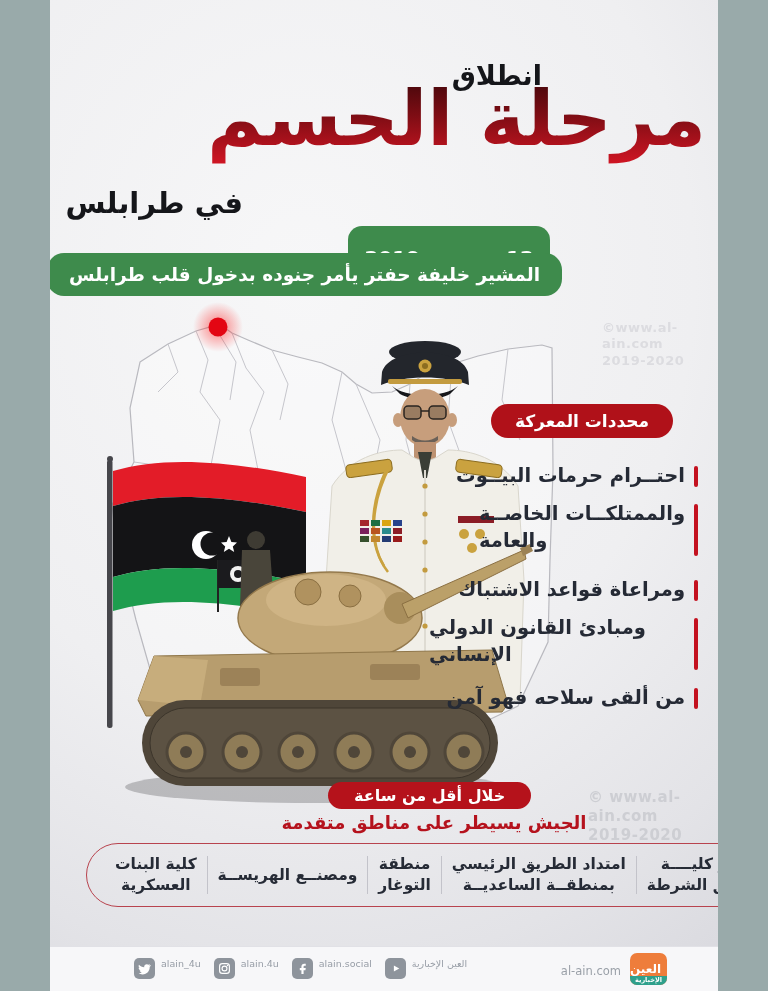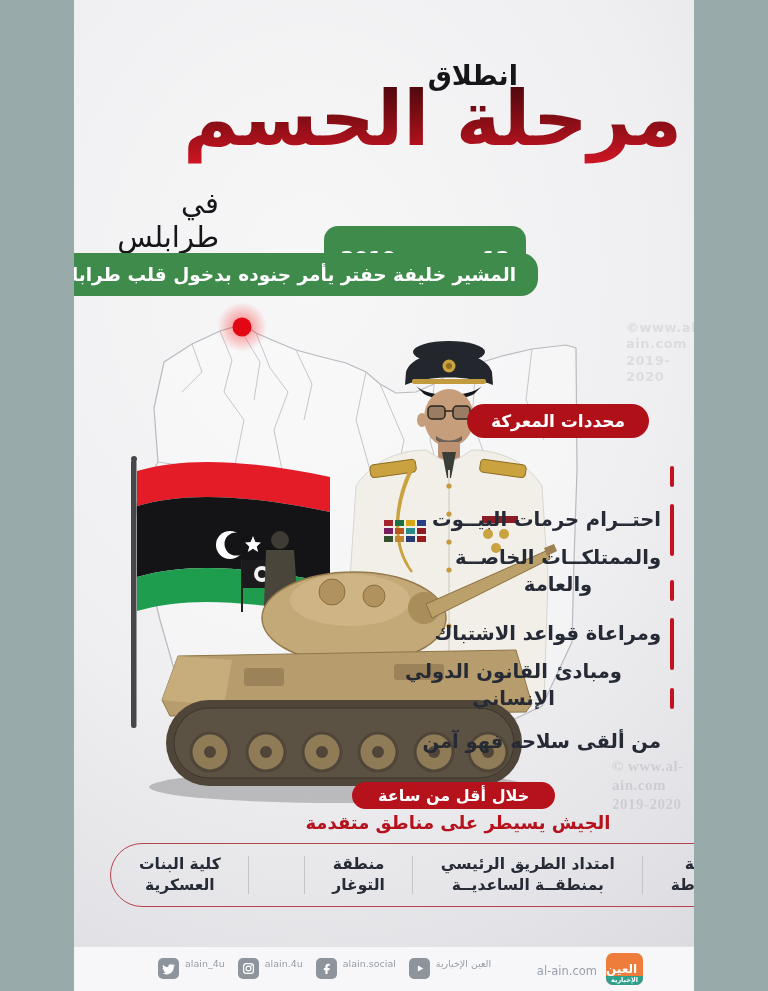--- a/index.html
+++ b/index.html
@@ -1,51 +1,51 @@
 <!DOCTYPE html>
 <html lang="ar"><head>
 <meta charset="utf-8">
 <style>
   html,body{margin:0;padding:0;background:#9aa;}
   .page{
-    position:relative;width:620px;height:991px;margin:0 auto;overflow:hidden;
+    position:relative;width:668px;height:991px;margin:0 auto;overflow:hidden;
     font-family:"DejaVu Sans","Liberation Sans",sans-serif;
     background:radial-gradient(130% 100% at 38% 28%, #f7f7f8 0%, #efeff1 45%, #e3e3e7 70%, #cfcfd6 100%);
   }
   .abs{position:absolute;}
   
   .kicker{top:60px;right:176px;font-size:27px;font-weight:bold;color:#15161a;z-index:3;}
   .title{
     top:74px;right:12px;font-size:76px;font-weight:bold;line-height:1.18;letter-spacing:-1px;z-index:3;
     background:linear-gradient(180deg,#3d060a 0%,#7e0d14 46%,#d01523 100%);
     -webkit-background-clip:text;background-clip:text;color:transparent;
   }
-  .subtitle{top:186px;right:475px;font-size:29px;font-weight:normal;color:#15161a;z-index:3;}
+  .subtitle{top:186px;right:475px;font-size:29px;font-weight:bold;color:#15161a;z-index:3;}
   .date-badge{
     top:226px;right:168px;background:#3e8b4c;color:#fff;font-size:20px;font-weight:bold;
     padding:20px 16px;border-radius:14px;z-index:3;direction:rtl;
   }
   .banner{
     top:253px;right:156px;background:#3e8b4c;color:#fff;font-size:18.5px;font-weight:bold;
     padding:11px 22px;border-radius:17px;z-index:3;direction:rtl;white-space:nowrap;
   }
   
   .wm{font-weight:bold;line-height:1.25;letter-spacing:.5px;z-index:2;direction:ltr;}
   .wm-top{top:320px;left:552px;font-size:13px;color:#dcdce0;}
-  .wm-bottom{top:757px;left:538px;font-size:15px;color:#cdced3;font-family:Liberation Serif, serif;}
+  .wm-bottom{top:788px;left:538px;font-size:15px;color:#cdced3;}
   
   .rules-badge{
     top:404px;right:45px;background:#b01119;color:#fff;font-size:17px;font-weight:bold;
     padding:7px 24px;border-radius:19px;z-index:3;direction:rtl;
   }
   .rule{right:20px;display:flex;direction:rtl;gap:9px;z-index:3;}
   .rule .bar{width:4px;border-radius:2px;background:#c3111f;margin-top:4px;flex:none;}
   .rule .bar.h1{height:21px;}
   .rule .bar.h2{height:52px;}
-  .rule .txt{font-size:19.5px;font-weight:bold;color:#252a35;line-height:27px;text-align:center;white-space:nowrap;margin-top:44px;}
+  .rule .txt{font-size:19.5px;font-weight:bold;color:#252a35;line-height:27px;text-align:left;white-space:nowrap;}
   .r1{top:462px;} .r2{top:500px;} .r3{top:576px;} .r4{top:614px;gap:48px;} .r5{top:684px;}
   
   .hour-badge{
     top:782px;left:278px;background:#b5121b;color:#fff;font-size:16px;font-weight:bold;
     padding:4px 26px;border-radius:15px;z-index:3;direction:rtl;
   }
   .headline{
     top:812px;left:0;width:768px;text-align:center;font-size:18px;font-weight:bold;
     color:#b5121d;z-index:3;direction:rtl;
   }
@@ -276,20 +276,21 @@
       <div>امتداد الطريق الرئيسي</div>
       <div>بمنطقــة الساعديــة</div>
     </div>
     <div class="loc-div"></div>
     <div class="loc">
       <div>منطقة</div>
       <div>التوغار</div>
     </div>
     <div class="loc-div"></div>
     <div class="loc">
+      <div>ومصنــع الهريســة</div>
     </div>
     <div class="loc-div"></div>
     <div class="loc">
       <div>كلية البنات</div>
       <div>العسكرية</div>
     </div>
   </div>
 
   <div class="abs footer">
     <div class="social">

